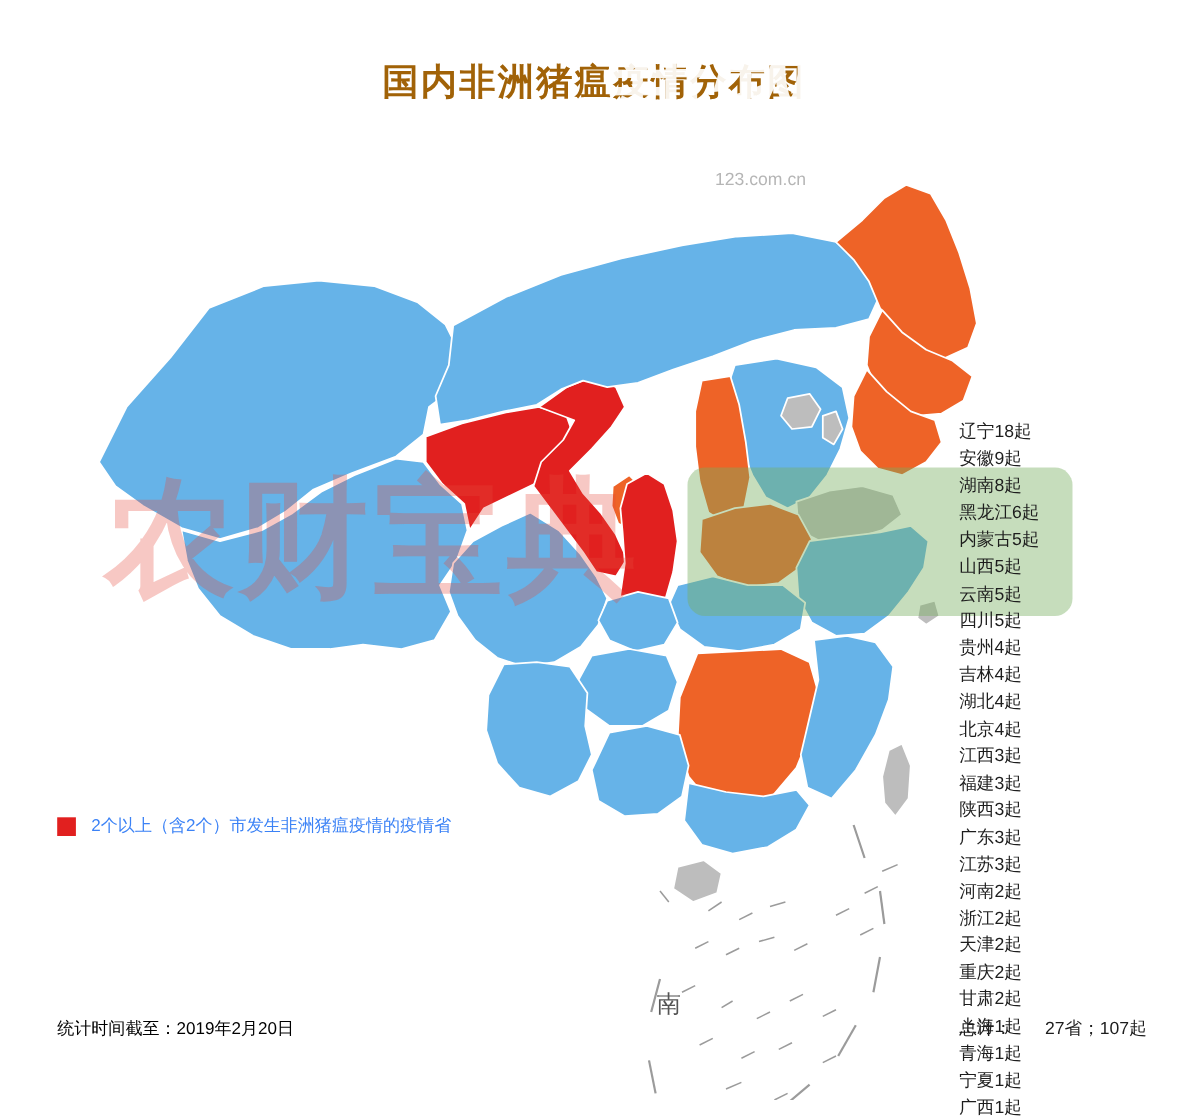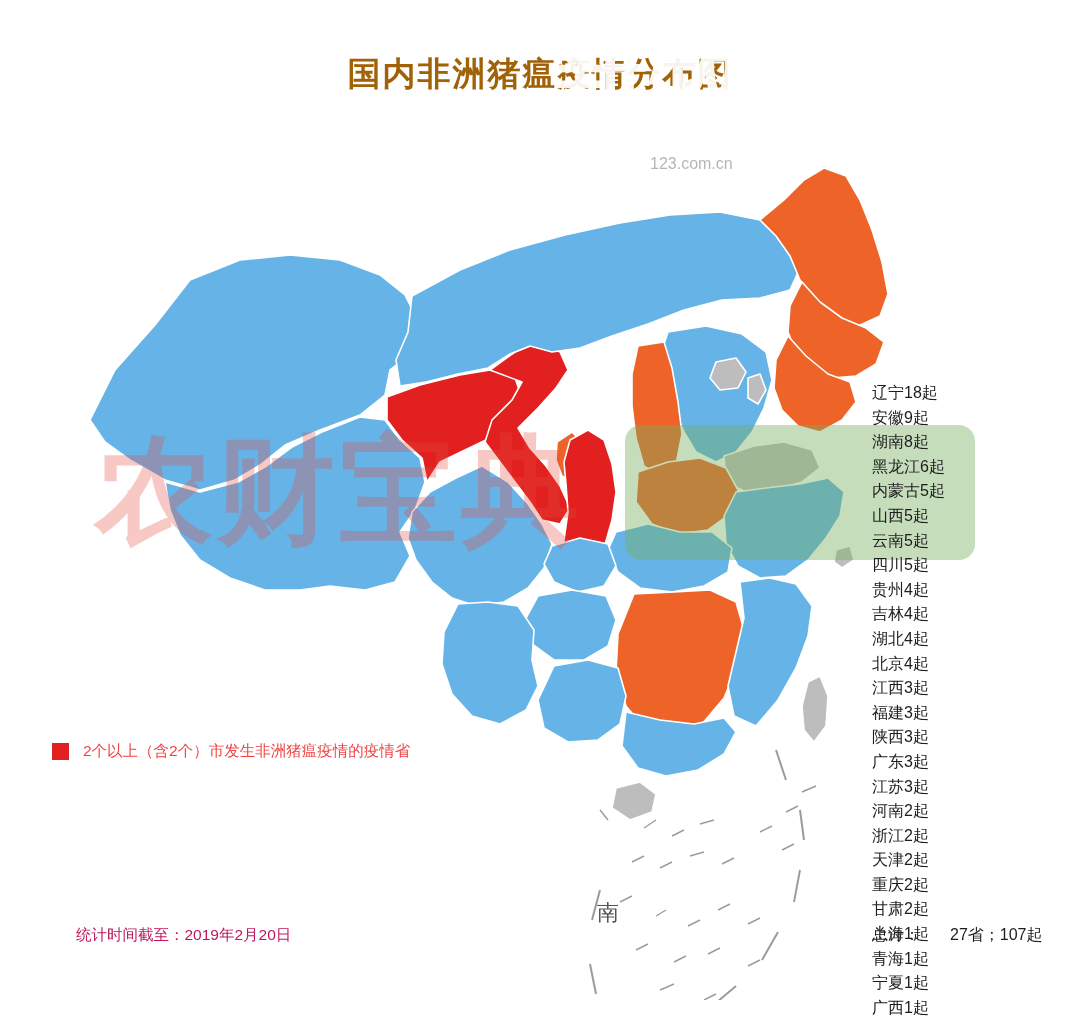--- a/index.html
+++ b/index.html
@@ -104,30 +104,29 @@
     margin-bottom: 35px;
   }
   .legend-swatch {
     width: 17px;
     height: 17px;
     margin-right: 14px;
     flex: 0 0 auto;
   }
   .legend-label {
     font-size: 15.5px;
-    color: #ef4444;
+    color: #3b82f6;
     line-height: 18px;
   }
   #stat-time {
     position: absolute;
     left: 52px;
     top: 925px;
     font-size: 15.5px;
-    color: #be185d;
-    margin-left: 24px;
+    color: #000000;
   }
 
   
   #ranking {
     position: absolute;
     left: 872px;
     top: 381px;
     width: 150px;
   }
   .rank-row {

